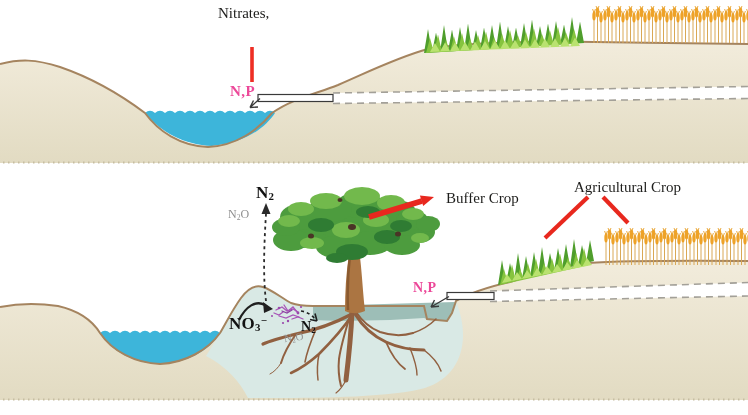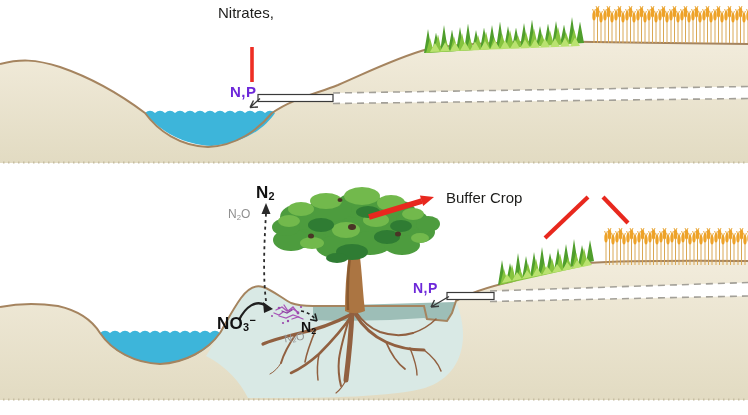--- a/index.html
+++ b/index.html
@@ -1,25 +1,25 @@
 <!DOCTYPE html>
 <html><head>
 <meta charset="utf-8">
 <style>
   html,body{margin:0;padding:0;background:#fff;}
   .stage{
     position:relative;width:748px;height:415px;background:#ffffff;
-    font-family:Liberation Sans, sans-serif;overflow:hidden;
+    font-family:Liberation Serif, serif;overflow:hidden;
   }
   .stage svg{position:absolute;left:0;display:block;}
   #svg-top{top:0;}
   #svg-bottom{top:170px;}
   .label{position:absolute;color:#1d1d1b;white-space:nowrap;z-index:5;}
   .lbl{font-size:15px;line-height:20px;}
-  .np{font-weight:700;font-size:15px;letter-spacing:.5px;color:#6d28d9;}
+  .np{font-weight:700;font-size:15px;letter-spacing:.5px;color:#ec4899;}
   .chem{font-weight:700;font-size:17px;letter-spacing:.3px;color:#111;}
   .chem-sm{font-weight:700;font-size:14px;color:#111;}
   .gas-gray{color:#8f8f8f;font-weight:400;font-size:12px;}
   .gas-gray-sm{color:#939393;font-weight:400;font-size:11px;transform:rotate(-8deg);}
   .sub{font-size:64%;vertical-align:-18%;}
   .sup{font-size:64%;vertical-align:38%;}
 </style>
 </head>
 <body>
 
@@ -257,24 +257,25 @@
   <div class="label chem" style="left:256px;top:183px;">
     <span>N</span><span class="sub">2</span>
   </div>
 
   <div class="label gas-gray" style="left:228px;top:207px;">
     <span>N</span><span class="sub">2</span><span>O</span>
   </div>
 
   <div class="label lbl" style="left:446px;top:188px;">Buffer Crop</div>
 
+  <div class="label lbl" style="left:574px;top:177px;">Agricultural Crop</div>
 
   <div class="label np" style="left:413px;top:280px;font-size:14px;">N,P</div>
 
-  <div class="label chem" style="left:217px;top:314px;text-align:center;">
+  <div class="label chem" style="left:229px;top:314px;text-align:center;">
     <span>NO</span><span class="sub">3</span><span class="sup">−</span>
   </div>
 
   <div class="label chem-sm" style="left:301px;top:319px;">
     <span>N</span><span class="sub">2</span>
   </div>
 
   <div class="label gas-gray-sm" style="left:284px;top:331px;">
     <span>N</span><span class="sub">2</span><span>O</span>
   </div>

